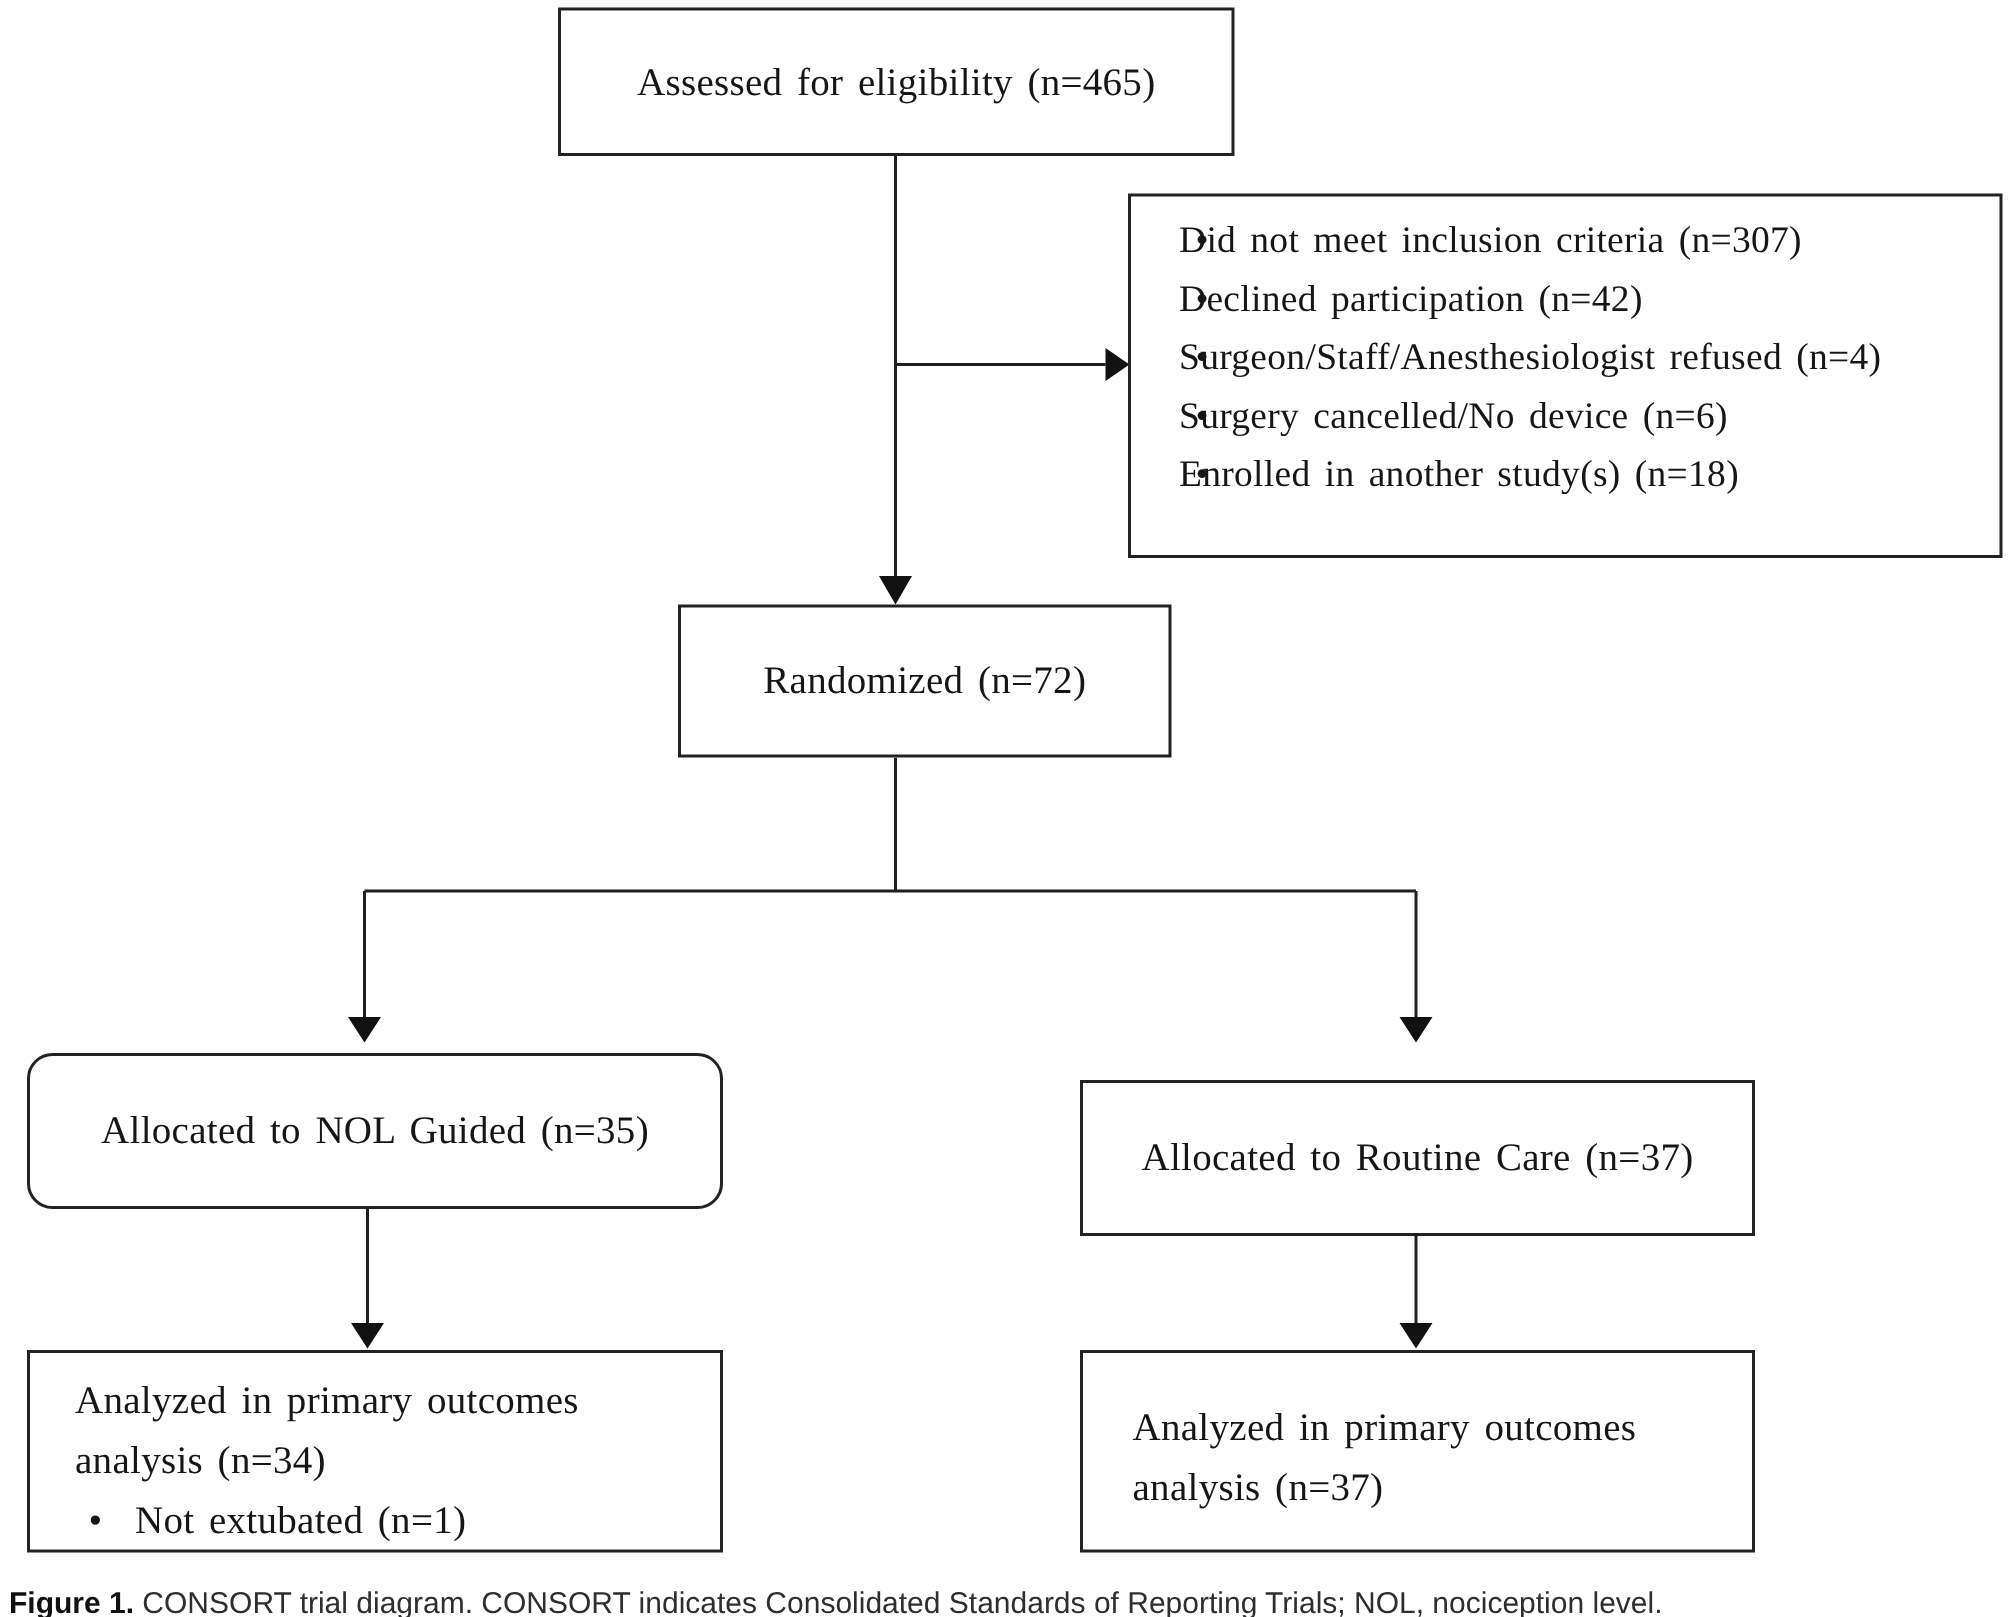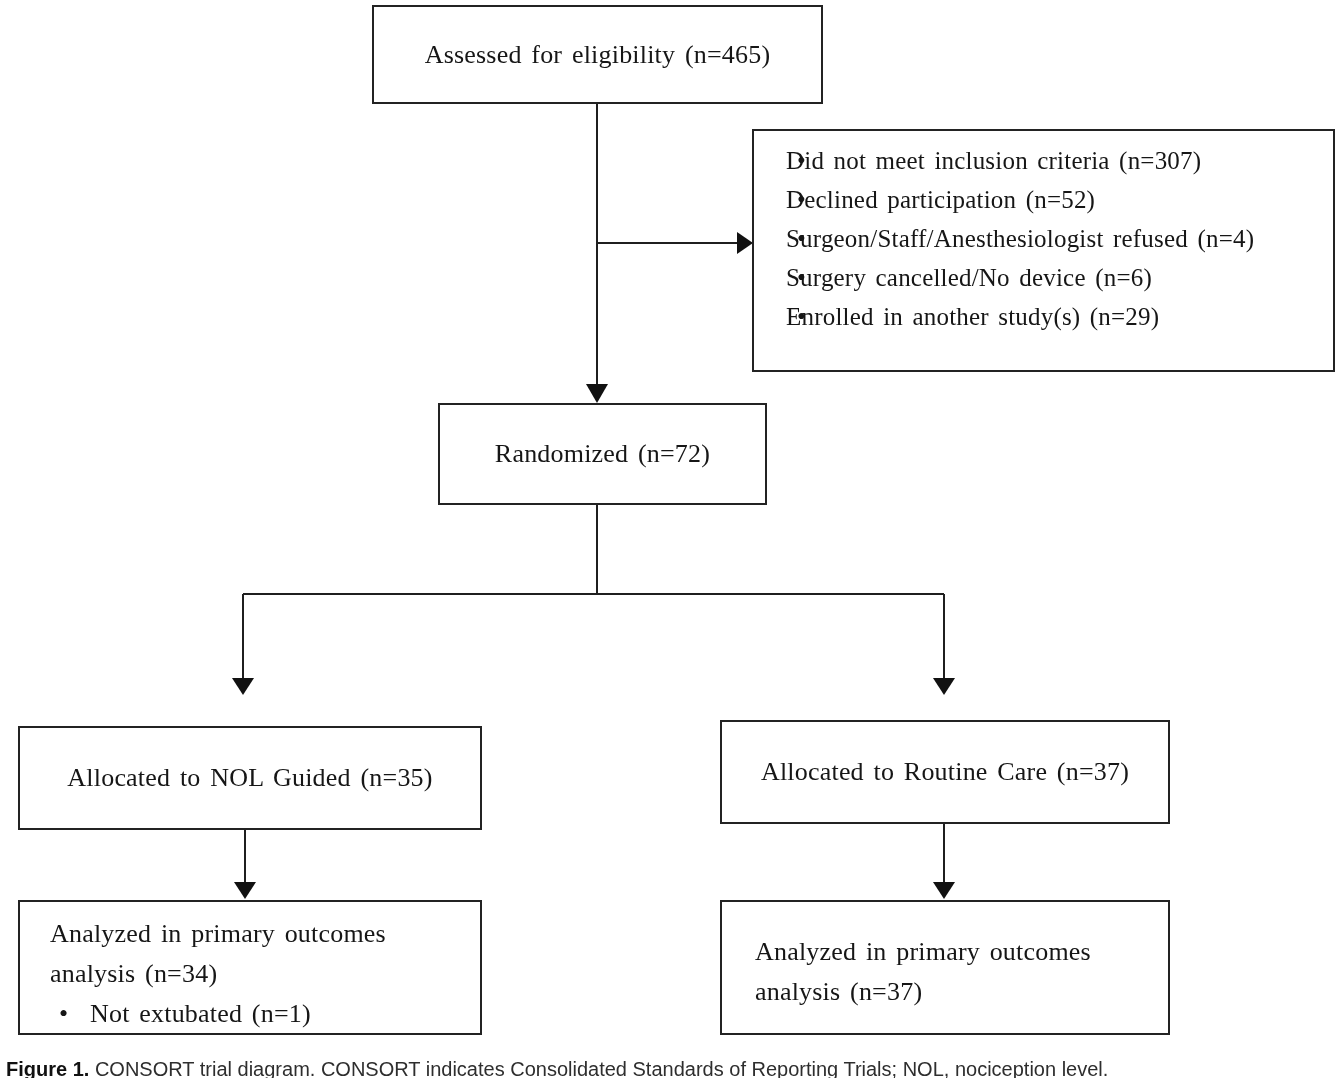--- a/index.html
+++ b/index.html
@@ -117,32 +117,32 @@
     </g>
   </svg>
 
   <div class="box center" style="left:372px; top:5px; width:451px; height:99px;">
     <span>Assessed for eligibility (n=465)</span>
   </div>
 
   <div class="box" style="left:752px; top:129px; width:583px; height:243px;">
     <ul class="excluded-list">
       <li>Did not meet inclusion criteria (n=307)</li>
-      <li>Declined participation (n=52)</li>
+      <li>Declined participation (n=42)</li>
       <li>Surgeon/Staff/Anesthesiologist refused (n=4)</li>
       <li>Surgery cancelled/No device (n=6)</li>
-      <li>Enrolled in another study(s) (n=29)</li>
+      <li>Enrolled in another study(s) (n=18)</li>
     </ul>
   </div>
 
-  <div class="box center" style="left:438px; top:403px; width:329px; height:102px;">
+  <div class="box center" style="left:452px; top:403px; width:329px; height:102px;">
     <span>Randomized (n=72)</span>
   </div>
 
-  <div class="box center" style="left:18px; top:726px; width:464px; height:104px;">
+  <div class="box center" style="left:18px; top:702px; width:464px; height:104px;border-radius:17px;">
     <span>Allocated to NOL Guided (n=35)</span>
   </div>
 
   <div class="box center" style="left:720px; top:720px; width:450px; height:104px;">
     <span>Allocated to Routine Care (n=37)</span>
   </div>
 
   <div class="box" style="left:18px; top:900px; width:464px; height:135px;">
     <div class="analysis-body">
       <div style="max-width:410px;font-family:Liberation Serif, serif;">Analyzed in primary outcomes analysis (n=34)</div>

